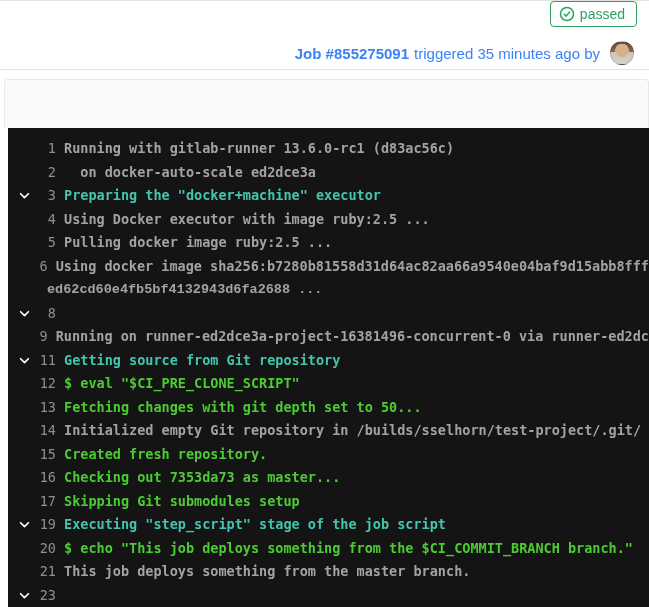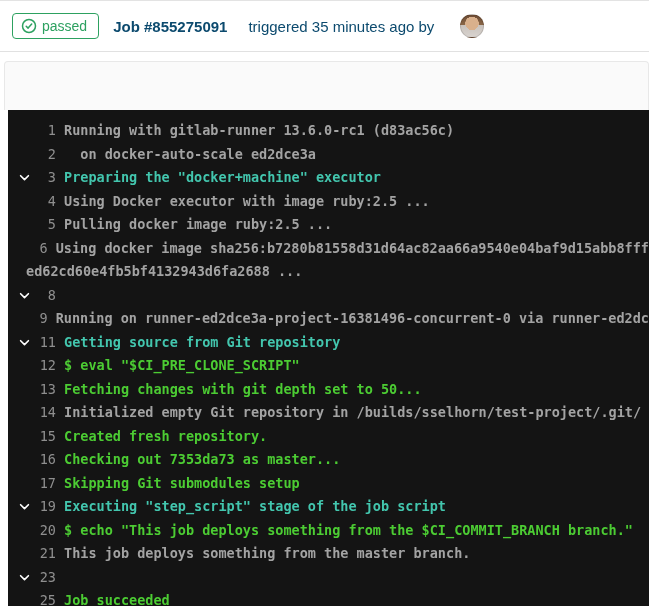--- a/index.html
+++ b/index.html
@@ -3,31 +3,31 @@
 <meta charset="utf-8">
 <style>
   * { margin: 0; padding: 0; box-sizing: border-box; }
   html, body { width: 649px; height: 607px; overflow: hidden; background: #fff;
     font-family: "Liberation Sans", sans-serif; }
 
   .top-rule { height: 1px; background: #e3e3e3; }
 
   
   .job-header {
-    height: 51px; display: flex; align-items: center; gap: 14px;
-    padding: 0 12px; border-bottom: 1px solid #e1e1e1; background: #fff;
+    height: 69px; display: flex; align-items: flex-end; gap: 14px;
+    padding: 0 12px; border-bottom: 1px solid #e1e1e1; background: #fff; flex-direction: column;
   }
   .status-badge {
     display: inline-flex; align-items: center; gap: 5px;
     border: 1px solid var(--success, #2da160); border-radius: 4px;
     padding: 4px 11px 4px 8px; color: var(--success, #2da160);
     font-size: 14px; background: #fff; cursor: pointer;
   }
   .status-badge svg { display: block; }
-  .job-meta { display: flex; align-items: center; gap: 21px; font-size: 15px; color: #0c4a6e; }
+  .job-meta { display: flex; align-items: center; gap: 5px; font-size: 15px; color: #3b82f6; }
   .job-meta .bold { font-weight: bold; }
   .avatar {
     width: 24px; height: 24px; border-radius: 50%; margin: 0 3px 0 5px;
     border: 1px solid rgba(0,0,0,.12);
     background:
       radial-gradient(circle at 50% 38%, #d9b08c 0 38%, transparent 39%),
       linear-gradient(180deg, #6b4a33 0%, #8a6748 45%, #c9c2bd 46%, #d8d3cf 100%);
   }
 
   
@@ -47,21 +47,21 @@
   .caret { width: 20px; display: inline-flex; align-items: center; cursor: pointer; }
   .caret svg { display: block; }
   .lnum {
     width: 18px; text-align: right; color: #8f8f8f; font-weight: 400;
     margin-right: 8px; text-decoration: none; cursor: pointer; flex: none;
   }
   .ltext { font-weight: 700; flex: none; }
   .t-plain .ltext { color: #a3a3a3; }
   .t-section .ltext { color: var(--section, #43c6ae); cursor: pointer; }
   .t-command .ltext { color: var(--command, #4ccc33); }
-  .log-line.wrap { padding-left: 18px; }
+  .log-line.wrap { padding-left: 39px; font-family: Liberation Mono, monospace; }
 </style>
 </head>
 <body>
 
 <div class="top-rule"></div>
 
 <div class="job-header">
   <span class="status-badge">
     <span>
       <svg width="16" height="16" viewBox="0 0 16 16">

